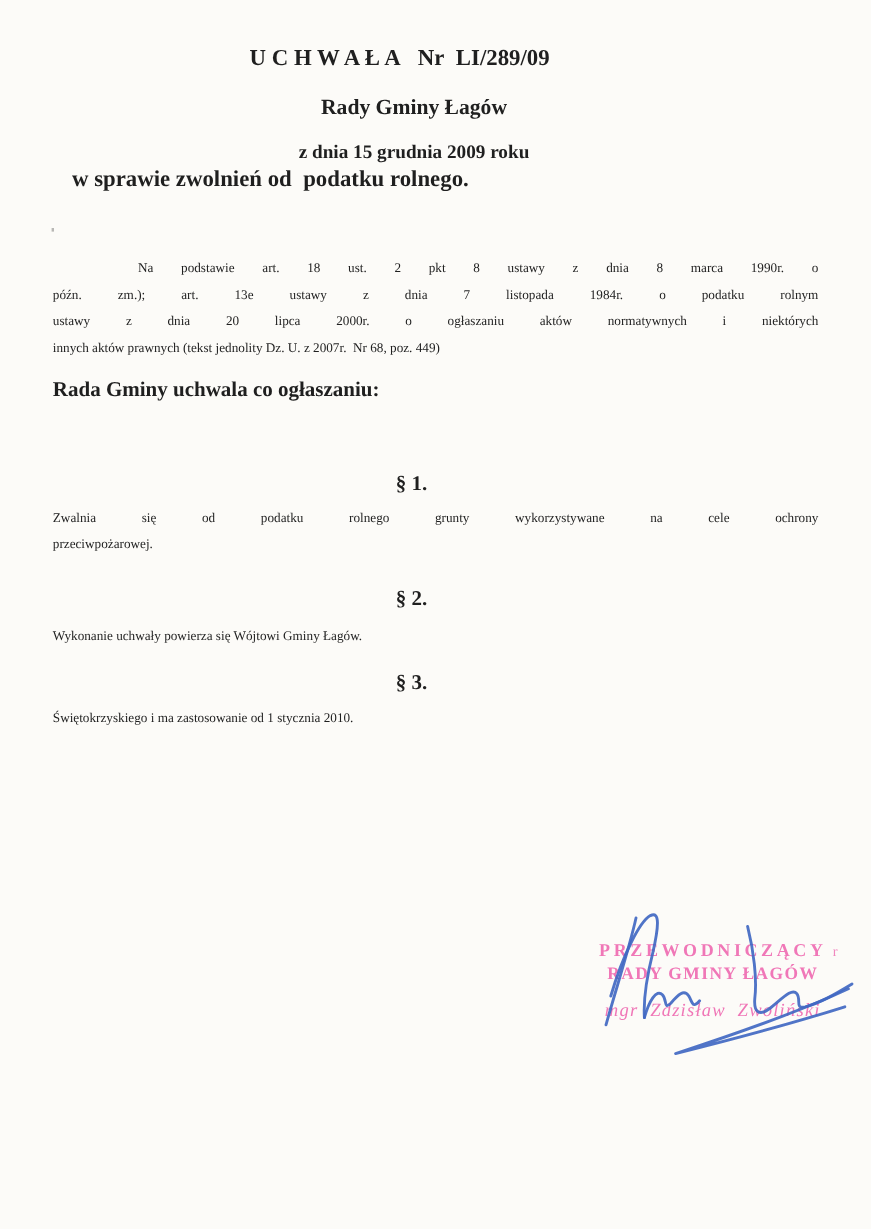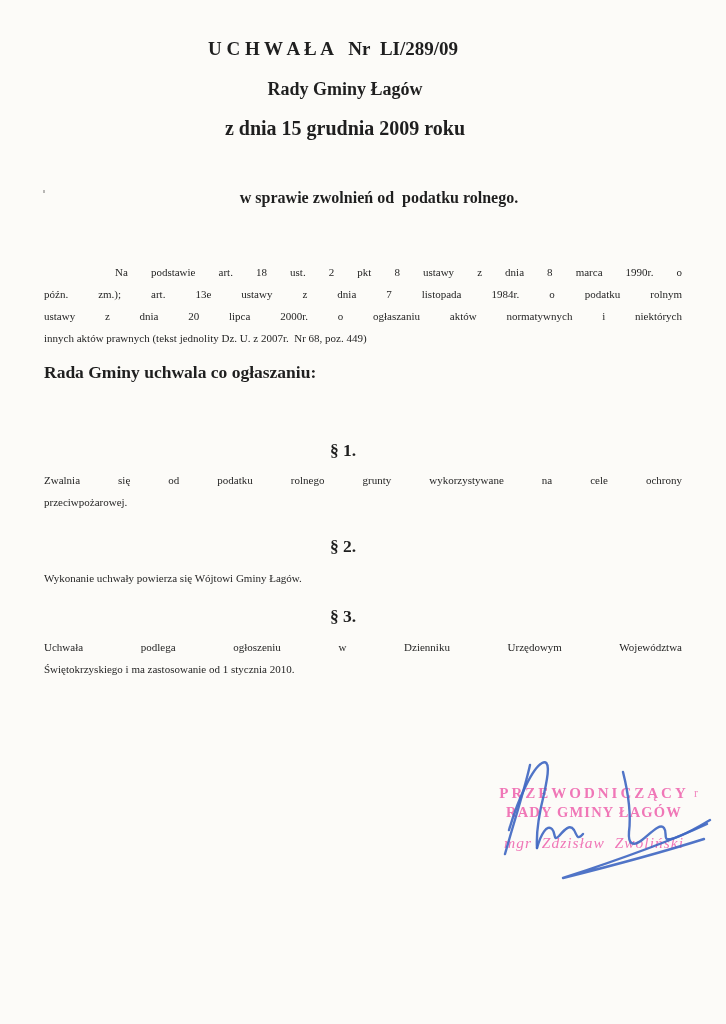--- a/index.html
+++ b/index.html
@@ -22,26 +22,26 @@
 
   .title {
     font-size: 19px; line-height: 22px; font-weight: bold;
     text-align: center; transform: translateX(-30px);
   }
   .sub1 {
     font-size: 18px; line-height: 22px; font-weight: bold;
     text-align: center; margin-top: 18px; transform: translateX(-18px);
   }
   .sub2 {
-    font-size: 20px; line-height: 22px; font-weight: bold;
+    font-size: 16px; line-height: 22px; font-weight: bold;
     text-align: center; margin-top: 17px; transform: translateX(-18px); font-family: Liberation Serif, serif;
   }
   .subject {
-    font-size: 16px; line-height: 22px; font-weight: bold;
-    text-align: center; margin-top: 48px; transform: translateX(16px);
+    font-size: 19px; line-height: 22px; font-weight: bold;
+    text-align: left; transform: translateX(16px);
   }
 
   .preamble { margin-top: 52px; }
   .preamble .tline:first-child { text-indent: 71px; }
 
   .body-text { font-size: 17px; line-height: 22px; }
   .tline {
     font-size: 11px; line-height: 22px;
     text-align: justify; text-align-last: justify;
     white-space: pre-wrap;
@@ -132,21 +132,20 @@
         <div class="tline tline-last">przeciwpożarowej.</div>
       </div>
 
     <div class="sec-heading h2">§ 2.</div>
     <div class="sec-body b2 body-text">
         <div class="tline tline-last">Wykonanie uchwały powierza się Wójtowi Gminy Łagów.</div>
       </div>
 
     <div class="sec-heading h3">§ 3.</div>
     <div class="sec-body b3 body-text">
-        <div class="tline">Uchwała podlega ogłoszeniu w Dzienniku Urzędowym Województwa</div>
         <div class="tline tline-last">Świętokrzyskiego i ma zastosowanie od 1 stycznia 2010.</div>
       </div>
   </div>
 
   <div class="speck"></div>
 
   <div class="stamp">
     <div class="stamp-line1">PRZEWODNICZĄCY</div>
     <div class="stamp-line2">RADY GMINY ŁAGÓW</div>
     <div class="stamp-line3">mgr&nbsp; Zdzisław&nbsp; Zwoliński</div>

